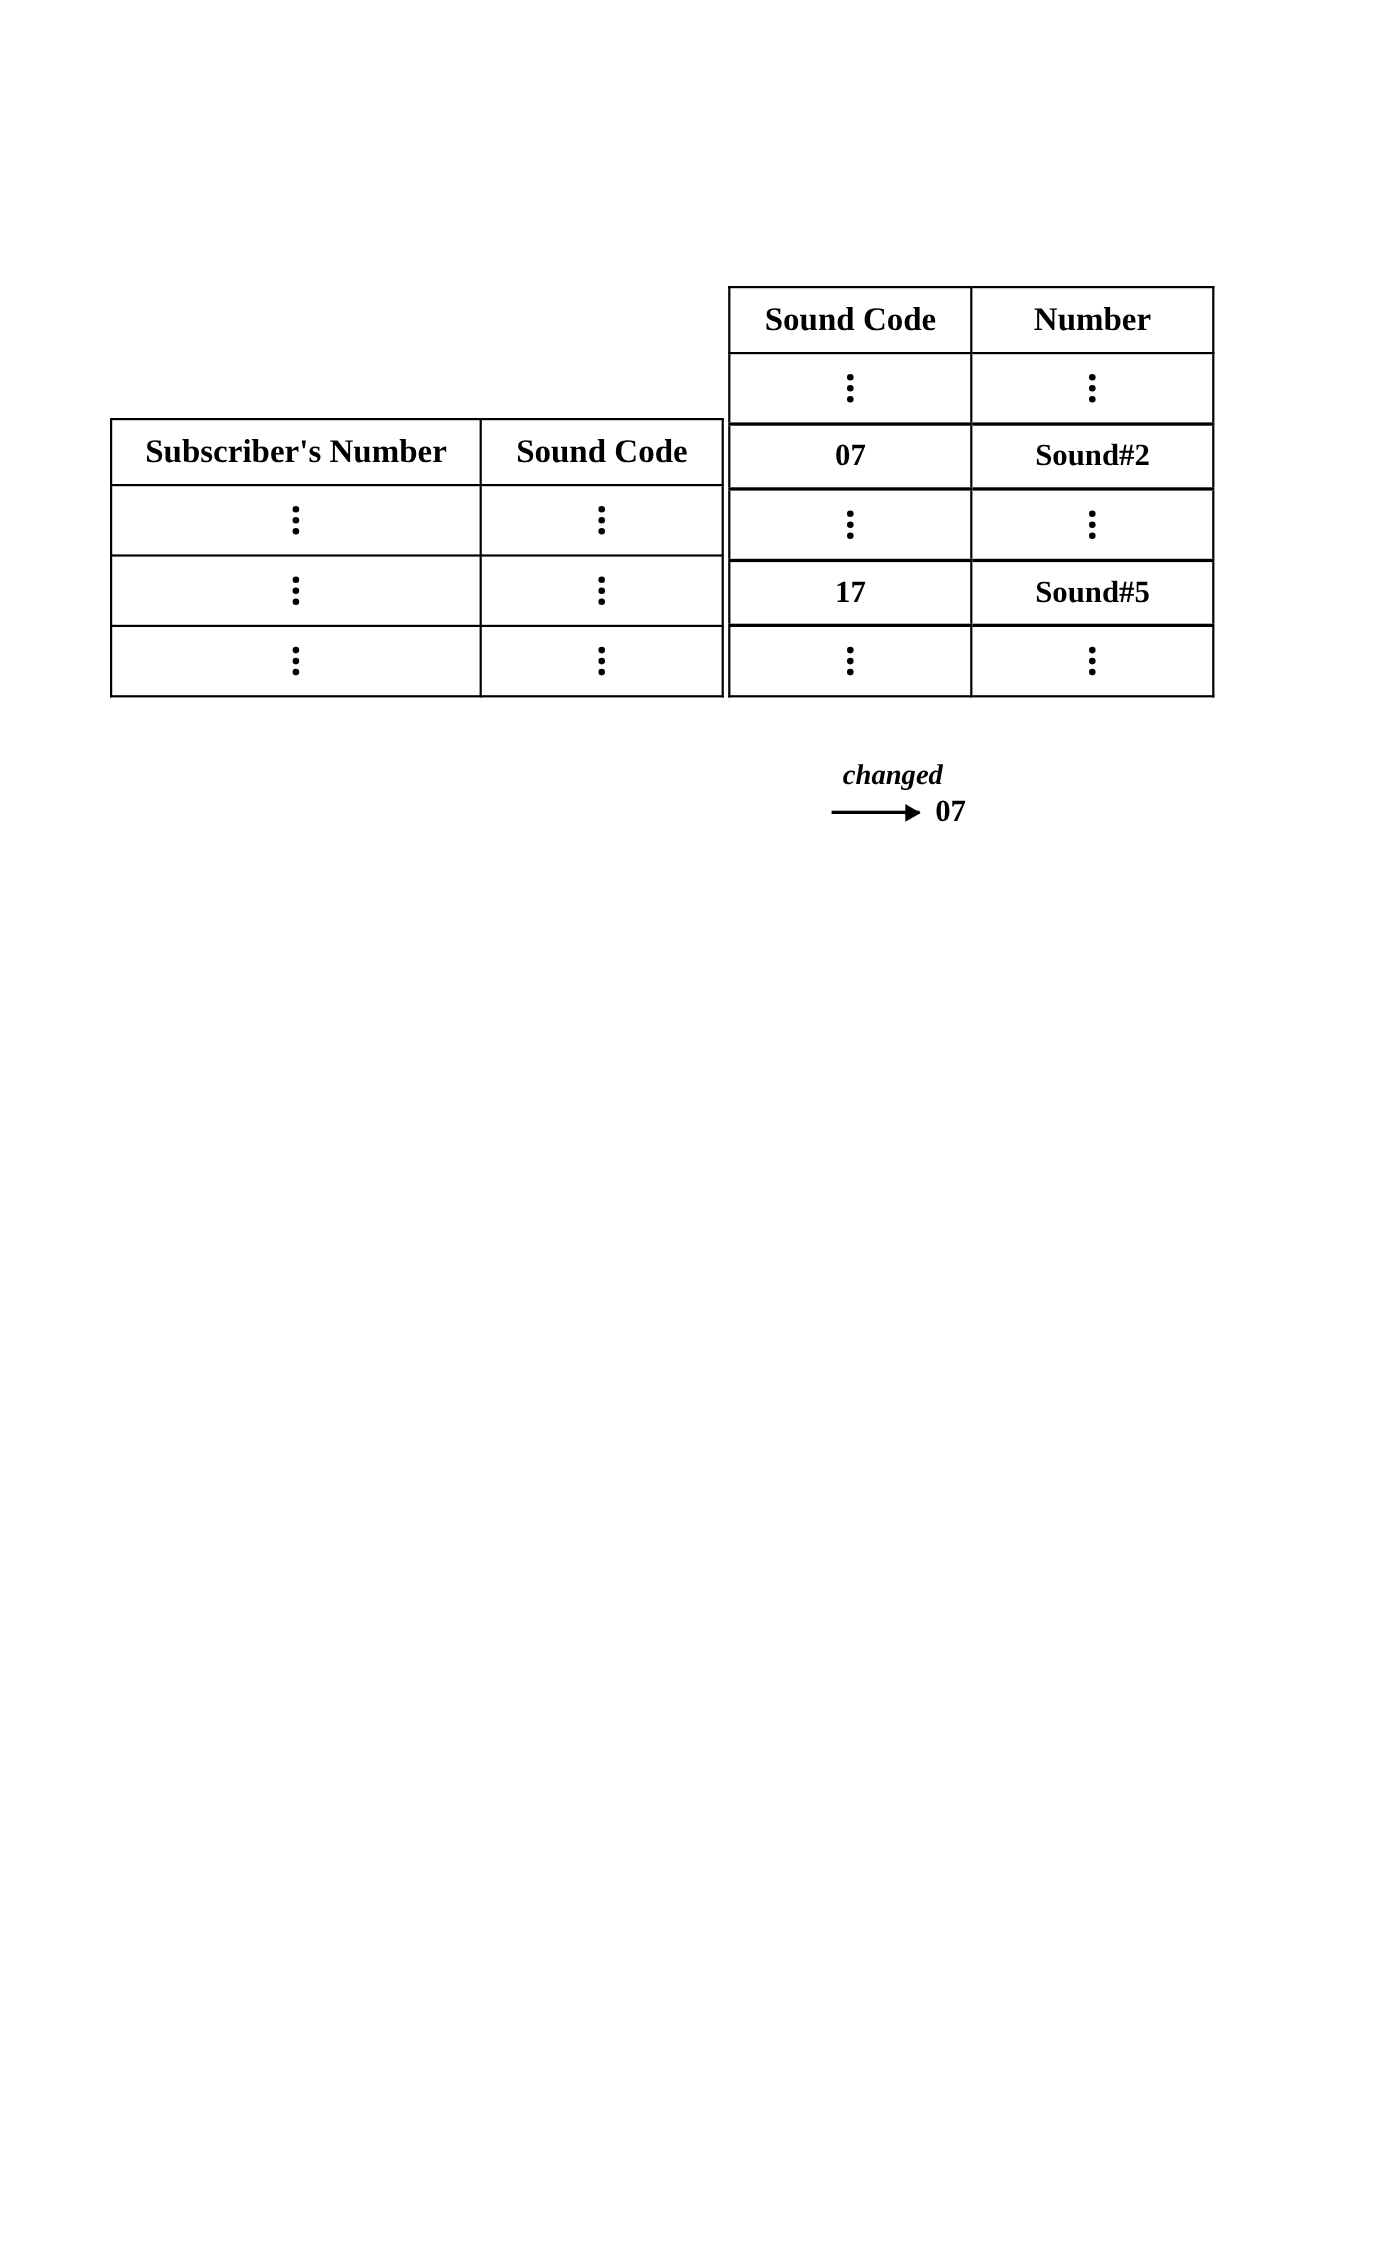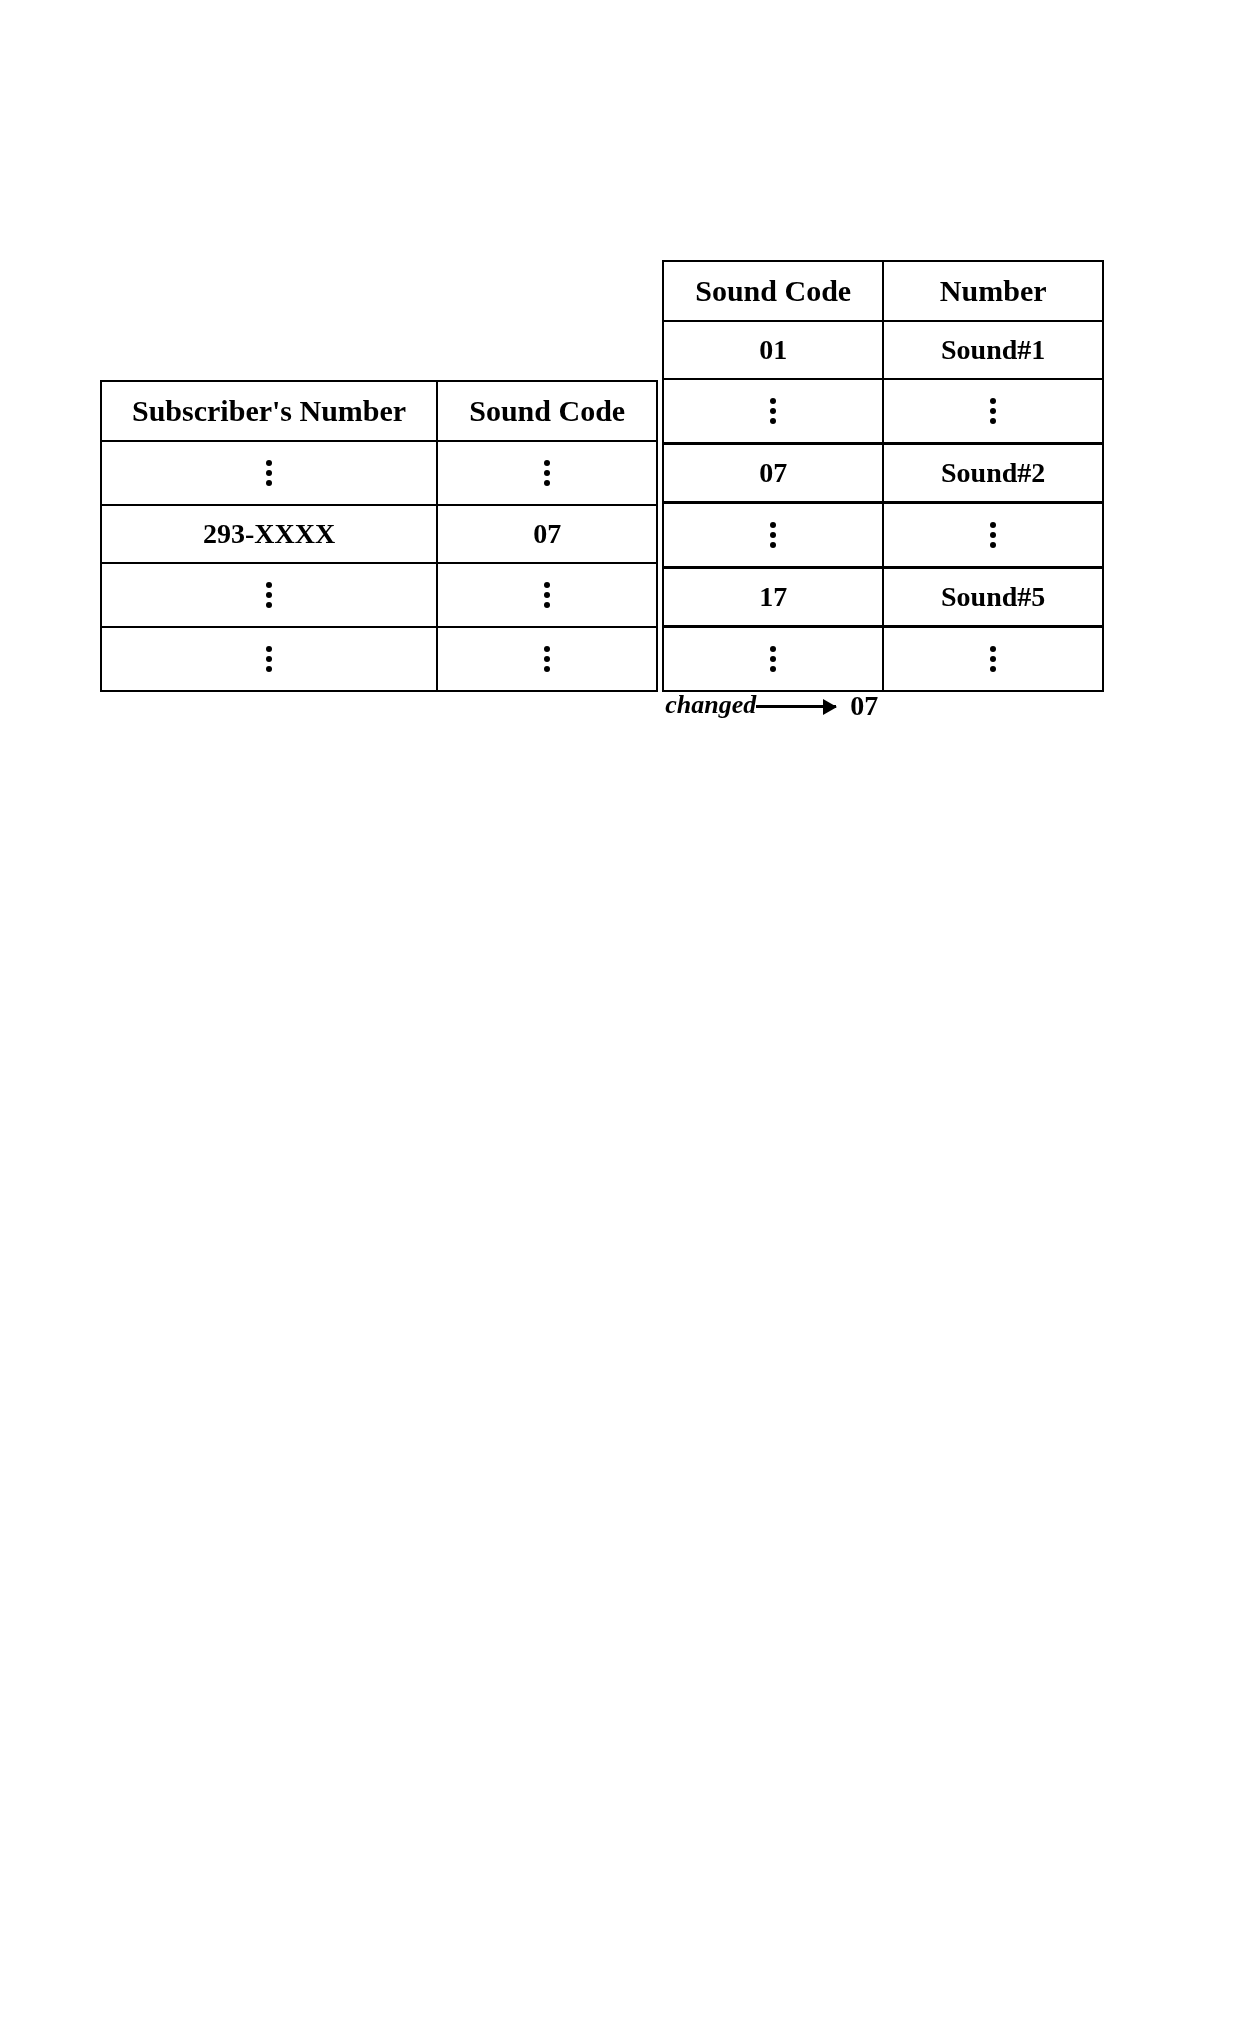--- a/index.html
+++ b/index.html
@@ -59,21 +59,21 @@
       border-top: 3px solid #000;
       border-bottom: 3px solid #000;
     }
 
     
     .annotation-container {
       position: absolute;
       right: -220px;
       top: 310px;
       display: flex;
-      flex-direction: row;
+      flex-direction: column;
       align-items: flex-start;
     }
 
     .annotation-changed {
       font-style: italic;
       font-weight: bold;
       font-size: 26px;
       margin-bottom: 2px;
       margin-left: 10px;
     }
@@ -157,24 +157,20 @@
           </td>
           <td class="dots-cell">
             <div class="vdots">
               <span></span>
                 <span></span>
                 <span></span>
             </div>
           </td>
         </tr>
 
-        <tr>
-          <td>293-XXXX</td>
-          <td>07</td>
-        </tr>
 
         <tr>
           <td class="dots-cell">
             <div class="vdots">
               <span></span>
                 <span></span>
                 <span></span>
             </div>
           </td>
           <td class="dots-cell">
@@ -220,24 +216,20 @@
   <div class="table-section-2">
     <table class="data-table">
       <thead>
         <tr>
           <th>Sound Code</th>
           <th>Number</th>
         </tr>
       </thead>
       <tbody>
 
-        <tr>
-          <td>01</td>
-          <td>Sound#1</td>
-        </tr>
 
         <tr>
           <td class="dots-cell">
             <div class="vdots">
               <span></span>
                 <span></span>
                 <span></span>
             </div>
           </td>
           <td class="dots-cell">

